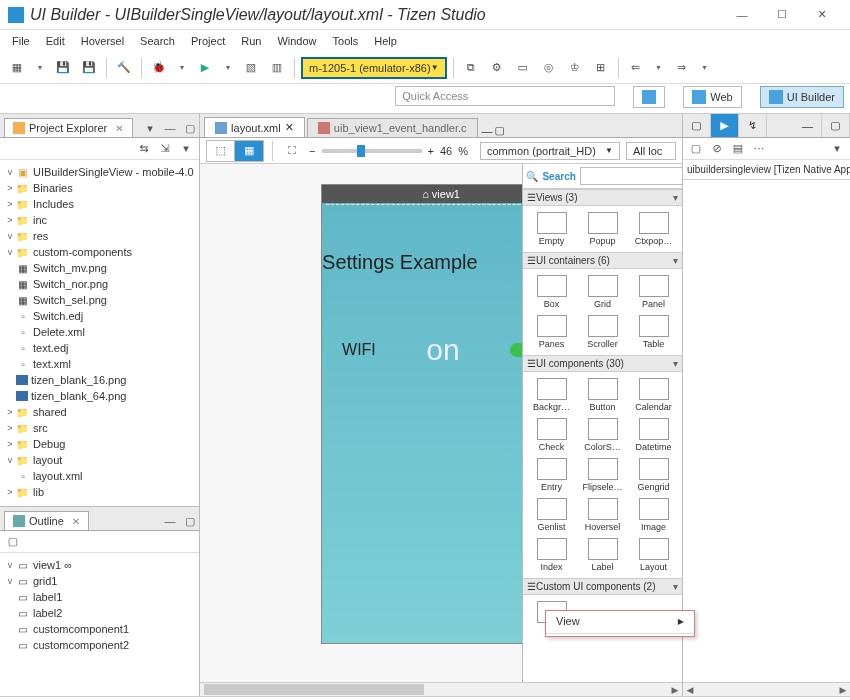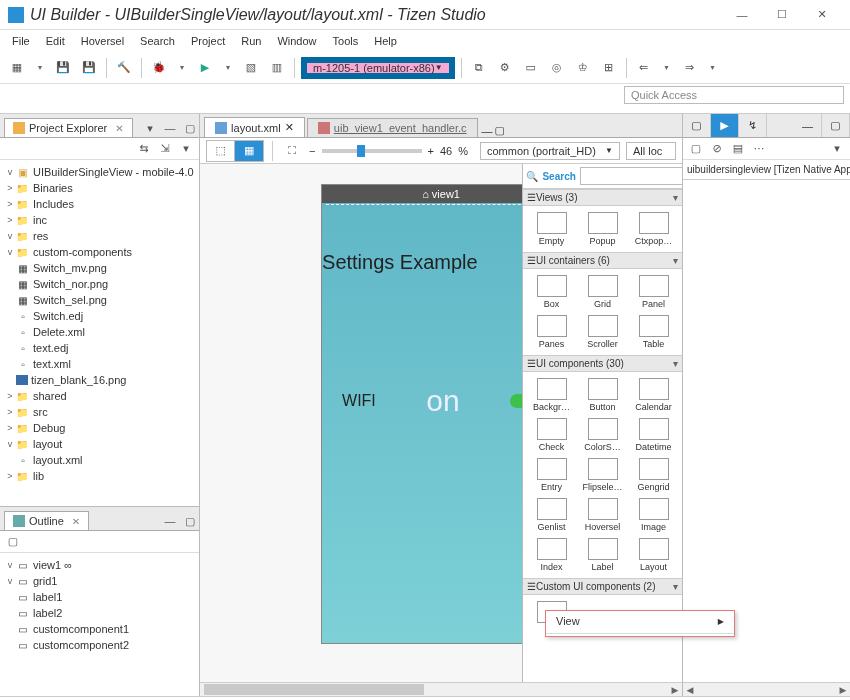--- a/index.html
+++ b/index.html
@@ -13,28 +13,28 @@
 
 
 .menubar { height: 22px; background: #fff; display: flex; align-items: center; padding: 0 4px; }
 .menubar .mitem { padding: 2px 8px; }
 
 
 .toolbar { height: 32px; background: #fff; display: flex; align-items: center; padding: 2px 6px; border-bottom: 1px solid #ddd; gap: 4px; }
 .tbtn { width: 22px; height: 22px; display: flex; align-items: center; justify-content: center; border: 1px solid transparent; color: #555; }
 .tdd { width: 16px; display:flex; align-items:center; justify-content:center; color:#666; font-size:8px; }
 .tsep { width: 1px; height: 20px; background: #ccc; margin: 0 2px; }
-.run-combo { height: 22px; border: 6px solid #0369a1; display: flex; align-items: center; padding: 0 6px; min-width: 130px; background: #f9a8d4; text-align: right; }
+.run-combo { height: 22px; border: 2px solid #0369a1; display: flex; align-items: center; padding: 0 6px; min-width: 130px; background: #fde047; text-align: right; }
 .run-combo .arrow { margin-left: auto; font-size: 8px; }
 
 
-.perspbar { height: 30px; background: #fff; display: flex; align-items: flex-start; padding: 2px 6px; border-bottom: 1px solid #ccc; gap: 18px; flex-direction: column; }
+.perspbar { height: 30px; background: #fff; display: flex; align-items: flex-start; padding: 2px 6px; border-bottom: 1px solid #ccc; gap: 18px; }
 .qa { margin-left: auto; border: 1px solid #bbb; height: 20px; width: 220px; padding: 2px 6px; color: #888; display:flex; align-items:center; }
 .persp-btn { border: 1px solid #bbb; padding: 3px 8px; display: flex; align-items: center; gap: 4px; background: #fff; }
-.persp-btn.active { background: #cfe6f7; border-color: #7ab; font-style: italic; }
+.persp-btn.active { background: #cfe6f7; border-color: #7ab; }
 .persp-btn .picon { width: 14px; height: 14px; background: #4aa3df; }
 
 
 .main { display: flex; height: 582px; }
 .left { width: 210px; display: flex; flex-direction: column; border-right: 1px solid #bbb; background: #fff; }
 .center { flex: 1; display: flex; flex-direction: column; background: #fff; position: relative; }
 .right { width: 168px; border-left: 1px solid #bbb; background: #fff; display:flex; flex-direction:column; position: relative; }
 
 
 .vtabs { height: 24px; display: flex; align-items: flex-end; background: #eaeaea; border-bottom: 1px solid #aaa; padding-left: 4px; gap: 2px; }
@@ -57,42 +57,42 @@
 .tree .fc-img { background: #3a6ca8; width:12px; height:10px; }
 .d1 { padding-left: 14px; } .d2 { padding-left: 28px; } .d3 { padding-left: 42px; }
 
 
 .outline-host { border-top: 1px solid #bbb; height: 190px; display:flex; flex-direction:column; }
 
 
 .etabs { height: 24px; display: flex; align-items: flex-end; background: #eaeaea; border-bottom: 1px solid #aaa; padding-left: 4px; gap: 2px; }
 .etab { background: #fff; border: 1px solid #aaa; border-bottom: none; padding: 3px 10px; display: flex; align-items: center; gap: 4px; font-size: 11px; }
 .etab.active { background: #fff; }
-.etab.inactive { background: #e5e5e5; color: #666; text-decoration: underline; }
+.etab.inactive { background: #e5e5e5; color: #666; }
 .etab .eicon { width: 12px; height: 12px; background: #6aa0d8; }
 
 
 .edtoolbar { height: 26px; display:flex; align-items:center; border-bottom:1px solid #ccc; padding:0 6px; gap:6px; }
 .edtoolbar .seg { display:flex; border:1px solid #bbb; }
 .edtoolbar .segbtn { width:28px; height:20px; display:flex; align-items:center; justify-content:center; border-right:1px solid #bbb; background:#fff; }
 .edtoolbar .segbtn:last-child { border-right:none; }
 .edtoolbar .segbtn.on { background:#2a8fd4; color:#fff; }
 .zoom { display:flex; align-items:center; gap:6px; }
 .zslider { width:100px; height:4px; background:#ccc; position:relative; }
 .zslider .zthumb { position:absolute; top:-4px; left:35%; width:8px; height:12px; background:#2a8fd4; }
 .config-combo { border:1px solid #bbb; padding:2px 6px; background:#fff; display:flex; align-items:center; min-width:140px; }
 
 
 .canvas-wrap { flex:1; background:#f7f7f7; display:flex; justify-content:center; padding:20px 8px; overflow:auto; position:relative; }
 .phone { width: 240px; background: linear-gradient(180deg,#5fb6c6 0%, #7dd0d6 100%); border:1px solid #888; position:relative; }
 .phone-title { height:18px; background:#555; color:#fff; text-align:center; font-size:11px; line-height:18px; }
 .phone-title::before { content:"⌂ "; }
 .dash { border-top:1px dashed #fff; margin:1px 4px 0 4px; }
 .phone-h1 { font-size:20px; margin-top:46px; color:#222; }
-.phone-row { display:flex; align-items:center; padding:0 20px; margin-top:110px; }
+.phone-row { display:flex; align-items:center; padding:0 20px; margin-top:59px; }
 .phone-wifi { font-size:16px; color:#222; font-weight:500; }
 .phone-on { flex:1; text-align:center; font-size:30px; color:#eef; font-weight:300; }
 .switch { width:30px; height:14px; background:#3cc24a; border-radius:8px; position:relative; }
 .switch .knob { width:12px; height:12px; background:#e6e035; border-radius:50%; position:absolute; right:1px; top:1px; }
 
 
 .palette { flex:1; overflow:auto; font-size:10px; }
 .pal-search { display:flex; align-items:center; border-bottom:1px solid #ccc; padding:3px; gap:4px; }
 .pal-search input { flex:1; border:1px solid #bbb; height:18px; padding:0 4px; }
 .pal-cat { background:#e8e8e8; border-top:1px solid #ccc; border-bottom:1px solid #ccc; padding:2px 4px; display:flex; align-items:center; }
@@ -102,21 +102,21 @@
 .pal-item .pbox { width:30px; height:22px; border:1px solid #999; background:#fff; margin-bottom:2px; }
 .pal-item .plabel { font-size:9px; text-align:center; overflow:hidden; text-overflow:ellipsis; max-width:46px; white-space:nowrap; }
 
 
 .rtabs { height:24px; display:flex; background:#eaeaea; border-bottom:1px solid #aaa; }
 .rtabs .rtab { width:28px; display:flex; align-items:center; justify-content:center; border-right:1px solid #ccc; }
 .rtabs .rtab.active { background:#2a8fd4; color:#fff; }
 .rhdr { padding:4px; border-bottom:1px solid #ccc; font-size:10px; white-space:nowrap; overflow:hidden; }
 
 
-.ctx { position:absolute; top:610px; left:545px; width:190px; background:#fff; border:1px solid #e27a7a; box-shadow:2px 2px 4px rgba(0,0,0,.2); z-index:50; }
+.ctx { position:absolute; top:610px; left:545px; width:150px; background:#fff; border:1px solid #e27a7a; box-shadow:2px 2px 4px rgba(0,0,0,.2); z-index:50; }
 .ctx .citem { padding:4px 10px; display:flex; align-items:center; }
 .ctx .citem.hov { background:#8fc3ea; }
 .ctx .carrow { margin-left:auto; font-size:8px; }
 .ctx .csep { height:1px; background:#ddd; margin:2px 0; }
 
 
 .hsbar { height:14px; border-top:1px solid #ccc; background:#f0f0f0; position:relative; }
 .hsbar .thumb { position:absolute; top:1px; bottom:1px; left:4px; width:220px; background:#c9c9c9; }
 .hsbar .arrow { position:absolute; top:0; width:14px; height:14px; display:flex; align-items:center; justify-content:center; color:#666; font-size:9px; }
 
@@ -281,20 +281,25 @@
           <div class="node d3">
             <span class="tw"></span>
             <span class="ficon ">▫</span>
             <span>text.xml</span>
           </div>
           <div class="node d2">
             <span class="tw"></span>
             <span class="ficon fc-img"></span>
             <span>tizen_blank_16.png</span>
           </div>
+          <div class="node d2">
+            <span class="tw"></span>
+            <span class="ficon fc-img"></span>
+            <span>tizen_blank_64.png</span>
+          </div>
           <div class="node d1">
             <span class="tw">&gt;</span>
             <span class="ficon fc-folder">📁</span>
             <span>shared</span>
           </div>
           <div class="node d1">
             <span class="tw">&gt;</span>
             <span class="ficon fc-folder">📁</span>
             <span>src</span>
           </div>

